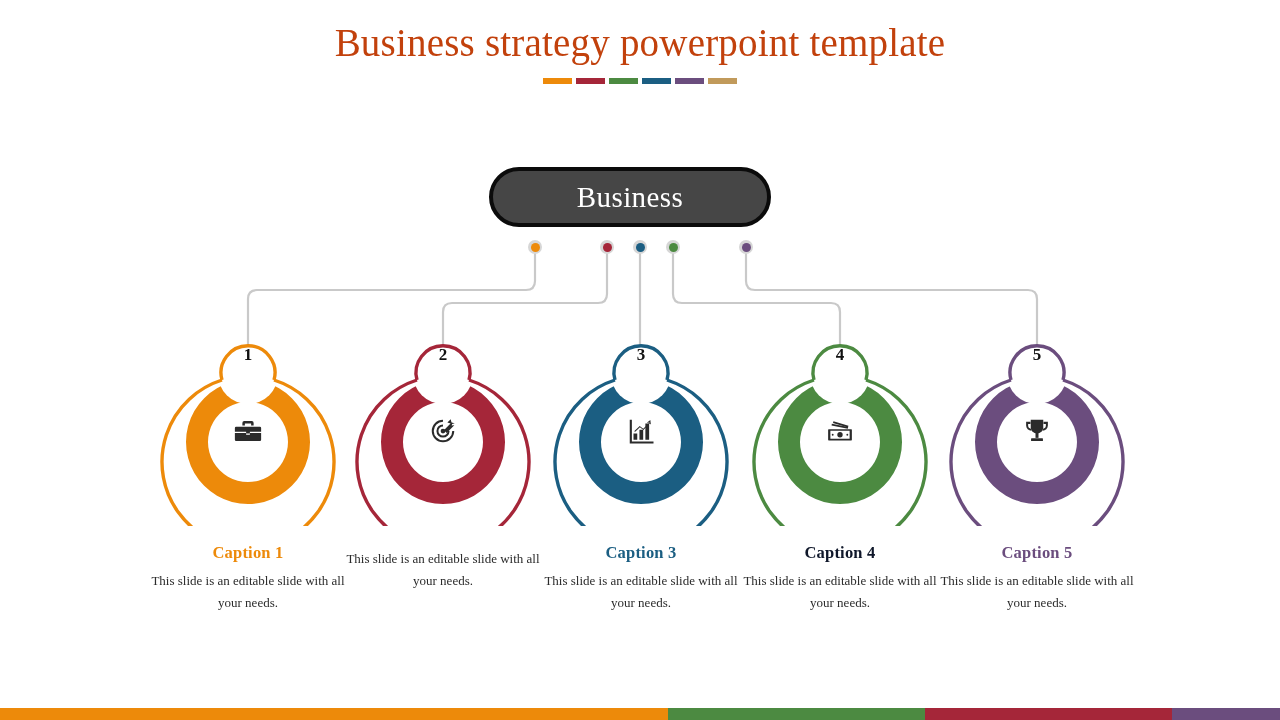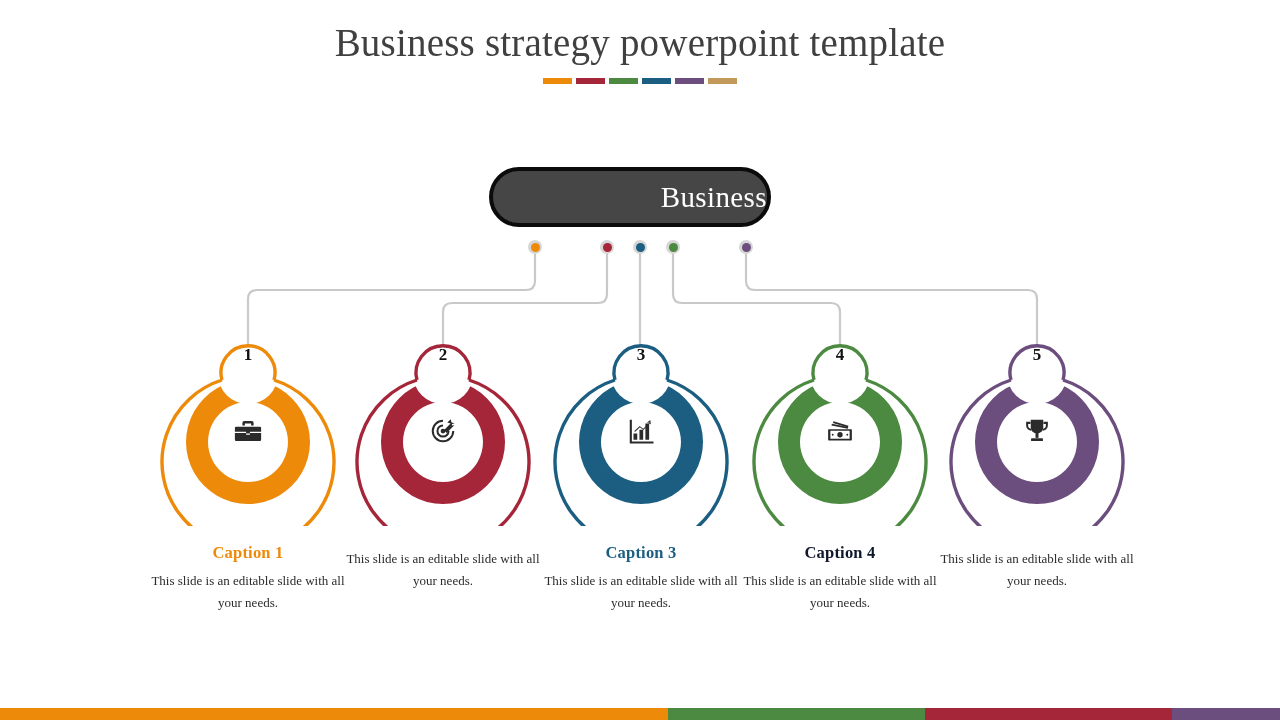--- a/index.html
+++ b/index.html
@@ -26,21 +26,21 @@
   
   .title {
     position: absolute;
     left: 0;
     top: 20px;
     width: 1280px;
     text-align: center;
     font-family: "Liberation Serif", "DejaVu Serif", serif;
     font-size: 39px;
     font-weight: 400;
-    color: #404040;
+    color: #c2410c;
     letter-spacing: 0.2px;
     line-height: 46px;
     white-space: nowrap;
   }
 
   .title-rule {
     position: absolute;
     left: 0;
     top: 78px;
     width: 1280px;
@@ -59,21 +59,21 @@
     left: 489px;
     top: 167px;
     width: 282px;
     height: 60px;
     border: 4px solid #0b0b0b;
     border-radius: 32px;
     background: #464646;
     box-sizing: border-box;
     display: flex;
     align-items: center;
-    justify-content: flex-end;
+    justify-content: center;
   }
   .hub-label {
     font-family: "Liberation Serif", "DejaVu Serif", serif;
     font-size: 29px;
     color: #ffffff;
     letter-spacing: 0.4px;
     line-height: 30px;
   }
 
   
@@ -377,20 +377,21 @@
       </div>
       <div class="cap" style="left: 541px;">
         <div class="cap-title" style="color: rgb(27, 94, 130);">Caption 3</div>
         <div class="cap-body">This slide is an editable slide with all your needs.</div>
       </div>
       <div class="cap" style="left: 740px;">
         <div class="cap-title" style="color: #0f172a;">Caption 4</div>
         <div class="cap-body">This slide is an editable slide with all your needs.</div>
       </div>
       <div class="cap" style="left: 937px;">
+        <div class="cap-title" style="color: rgb(107, 77, 126);">Caption 5</div>
         <div class="cap-body">This slide is an editable slide with all your needs.</div>
       </div>
     </div>
 
   <div class="bottom-bar" id="bottom-bar">
       <div class="seg" style="background: rgb(237, 138, 10); width: 668px;"></div>
       <div class="seg" style="background: rgb(76, 138, 65); width: 257px;"></div>
       <div class="seg" style="background: rgb(165, 38, 57); width: 247px;"></div>
       <div class="seg" style="background: rgb(107, 77, 126); width: 108px;"></div>
     </div>

